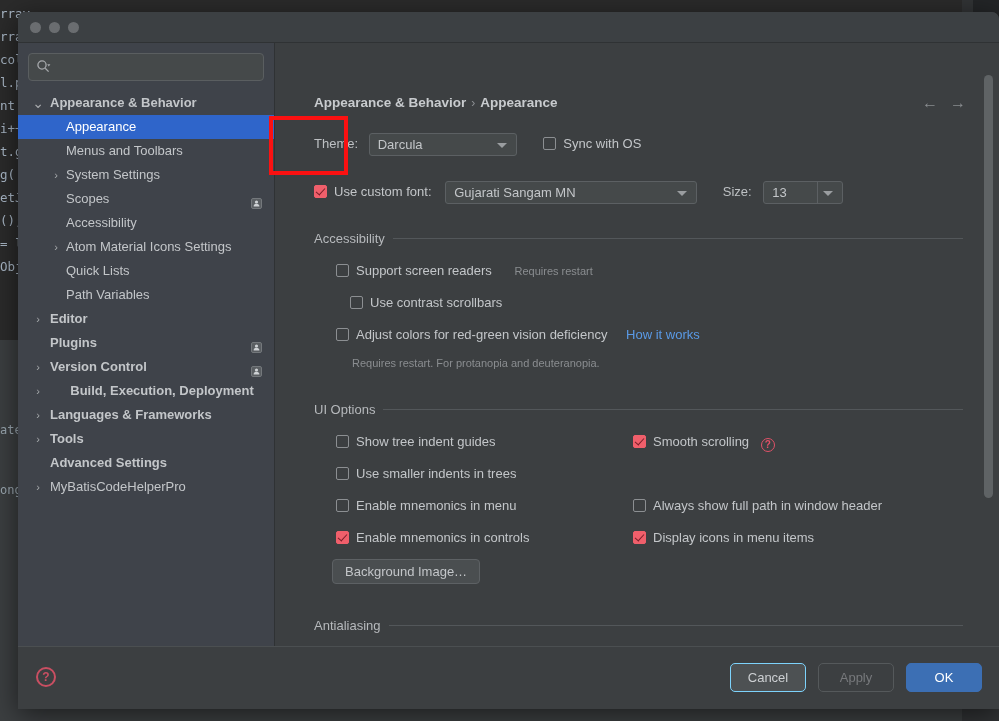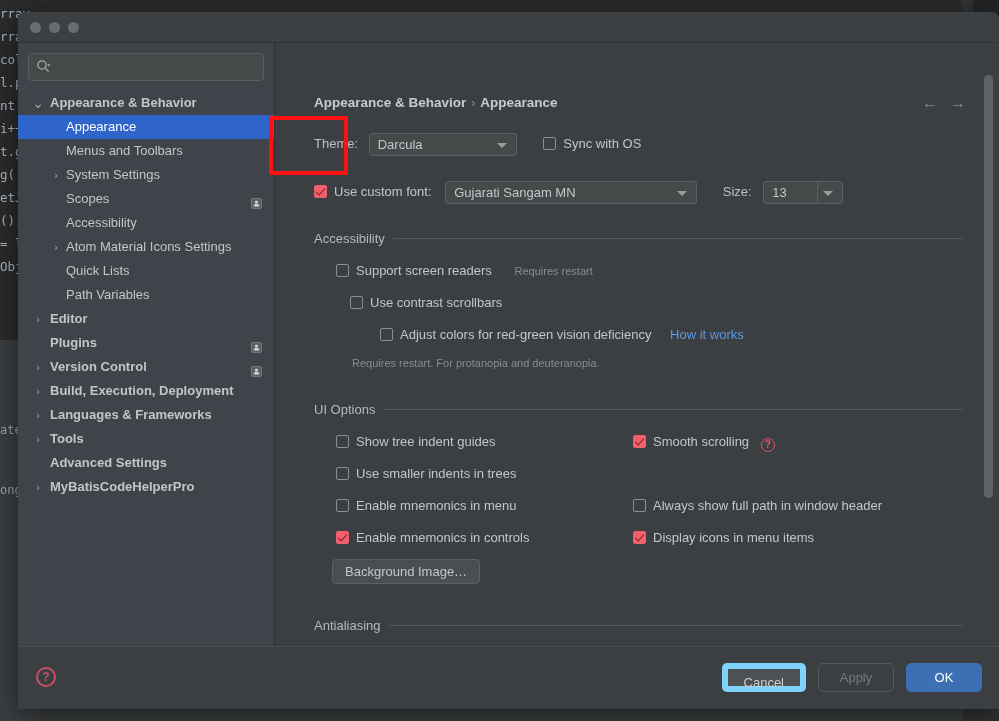--- a/index.html
+++ b/index.html
@@ -422,21 +422,21 @@
     min-width: 76px;
     padding: 0 16px;
     text-align: center;
     font-size: 13px;
     border-radius: 5px;
     box-sizing: border-box;
     cursor: default;
   }
   .fbtn.cancel {
     background: #4d5153;
-    border: 6px solid #7dd3fc;
+    border: 1px solid #7dd3fc;
     color: #cdd0d3;
   }
   .fbtn.apply {
     background: transparent;
     border: 1px solid #55595b;
     color: #77797c;
   }
   .fbtn.ok {
     background: #3c6fb4;
     border: 1px solid #3c6fb4;
@@ -568,36 +568,36 @@
             <span class="arrow">›</span>
             <span class="lbl" style="font-weight: bold;">Version Control</span>
             <span class="badge"><svg width="11" height="11" viewBox="0 0 11 11">
                 <rect x="0.5" y="0.5" width="10" height="10" rx="1.5" fill="#5a5e62" stroke="#74787c"></rect>
                 <circle cx="5.5" cy="4" r="1.6" fill="#cfd2d5"></circle>
                 <path d="M2.6 8.4c0-1.6 1.3-2.6 2.9-2.6s2.9 1 2.9 2.6z" fill="#cfd2d5"></path>
               </svg></span>
           </div>
           <div class="tree-item lv0">
             <span class="arrow">›</span>
-            <span class="lbl" style="font-weight: bold;">Build, Execution, Deployment</span>
+            <span class="lbl" style="font-weight: bold; text-align: center;">Build, Execution, Deployment</span>
           </div>
           <div class="tree-item lv0">
             <span class="arrow">›</span>
             <span class="lbl" style="font-weight: bold;">Languages &amp; Frameworks</span>
           </div>
           <div class="tree-item lv0">
             <span class="arrow">›</span>
             <span class="lbl" style="font-weight: bold;">Tools</span>
           </div>
           <div class="tree-item lv0">
             <span class="lbl" style="font-weight: bold;">Advanced Settings</span>
           </div>
           <div class="tree-item lv0">
             <span class="arrow">›</span>
-            <span class="lbl" style="font-weight: bold;">MyBatisCodeHelperPro</span>
+            <span class="lbl" style="font-weight: normal;">MyBatisCodeHelperPro</span>
           </div>
         </div>
     </div>
 
     <div class="main">
 
       <div class="breadcrumb">
         <span>Appearance &amp; Behavior</span><span class="sep">›</span><span>Appearance</span>
       </div>
 
@@ -646,21 +646,21 @@
           </span>
           <span class="hint" style="margin-left:19px;">Requires restart</span>
         </div>
 
         <div class="row" style="left:58px; top:174px;padding-left:14px;">
           <span class="cbrow">
             <span class="cb"></span><span class="txt">Use contrast scrollbars</span>
           </span>
         </div>
 
-        <div class="row" style="left:58px; top:206px;margin-left:44px;">
+        <div class="row" style="left:58px; top:206px;">
           <span class="cbrow">
             <span class="cb"></span><span class="txt">Adjust colors for red-green vision deficiency</span>
           </span>
           <span class="link" style="margin-left:15px;">How it works</span>
         </div>
 
         <div class="row" style="left:74px; top:234px;">
           <span class="hint">Requires restart. For protanopia and deuteranopia.</span>
         </div>
 

